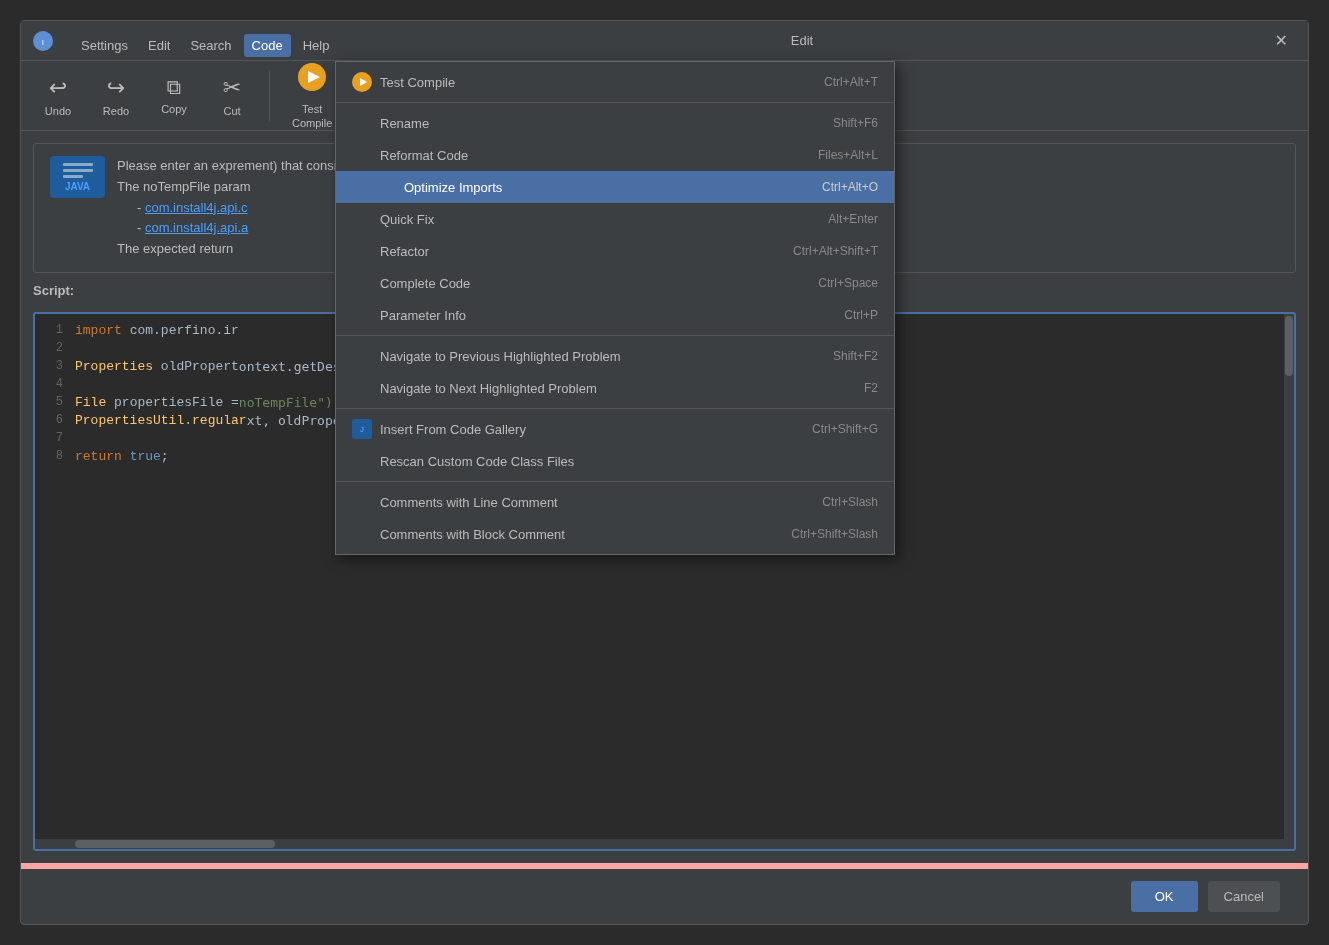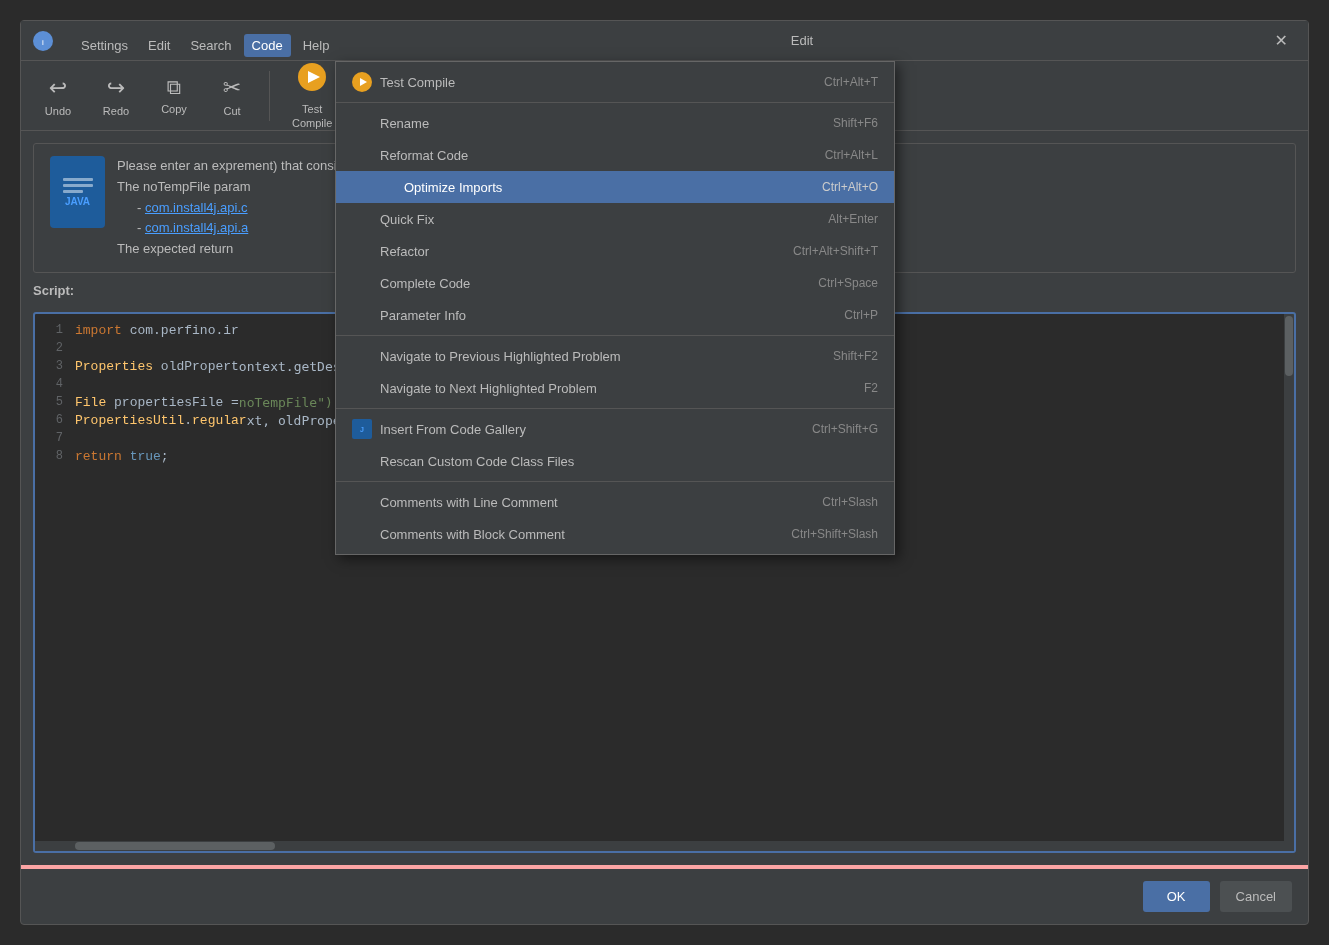--- a/index.html
+++ b/index.html
@@ -133,21 +133,21 @@
     .description-box {
       background: #3c3f41;
       border: 1px solid #555;
       border-radius: 3px;
       padding: 12px 16px;
       display: flex;
       gap: 12px;
     }
     .java-icon {
       width: 55px;
-      height: 72px;
+      height: 42px;
       background: #1e5c9b;
       border-radius: 4px;
       display: flex;
       flex-direction: column;
       align-items: center;
       justify-content: center;
       flex-shrink: 0;
     }
     .java-icon .doc-lines {
       width: 30px;
@@ -219,23 +219,23 @@
       right: 0;
       width: 8px;
       height: 8px;
       background: #59a869;
     }
 
     
     .bottom-bar {
       display: flex;
       justify-content: flex-end;
-      padding: 12px 16px;
+      padding: 12px 28px;
       gap: 10px;
-      border-top: 4px solid #fca5a5;
+      border-top: 6px solid #fca5a5;
       flex-shrink: 0;
     }
     .btn-ok {
       background: #4a6fa5;
       color: white;
       border: none;
       padding: 8px 24px;
       font-size: 13px;
       border-radius: 3px;
       cursor: pointer;
@@ -530,21 +530,21 @@
 
       <div class="menu-section">
         <div class="dropdown-item">
           <div class="item-icon"></div>
           <span class="item-label">Rename</span>
           <span class="item-shortcut">Shift+F6</span>
         </div>
         <div class="dropdown-item">
           <div class="item-icon"></div>
           <span class="item-label">Reformat Code</span>
-          <span class="item-shortcut">Ctrl+Alt+L</span>
+          <span class="item-shortcut">Files+Alt+L</span>
         </div>
         <div class="dropdown-item highlighted">
           <div class="item-icon"></div>
           <span class="item-label">Optimize Imports</span>
           <span class="item-shortcut">Ctrl+Alt+O</span>
         </div>
         <div class="dropdown-item">
           <div class="item-icon"></div>
           <span class="item-label">Quick Fix</span>
           <span class="item-shortcut">Alt+Enter</span>

